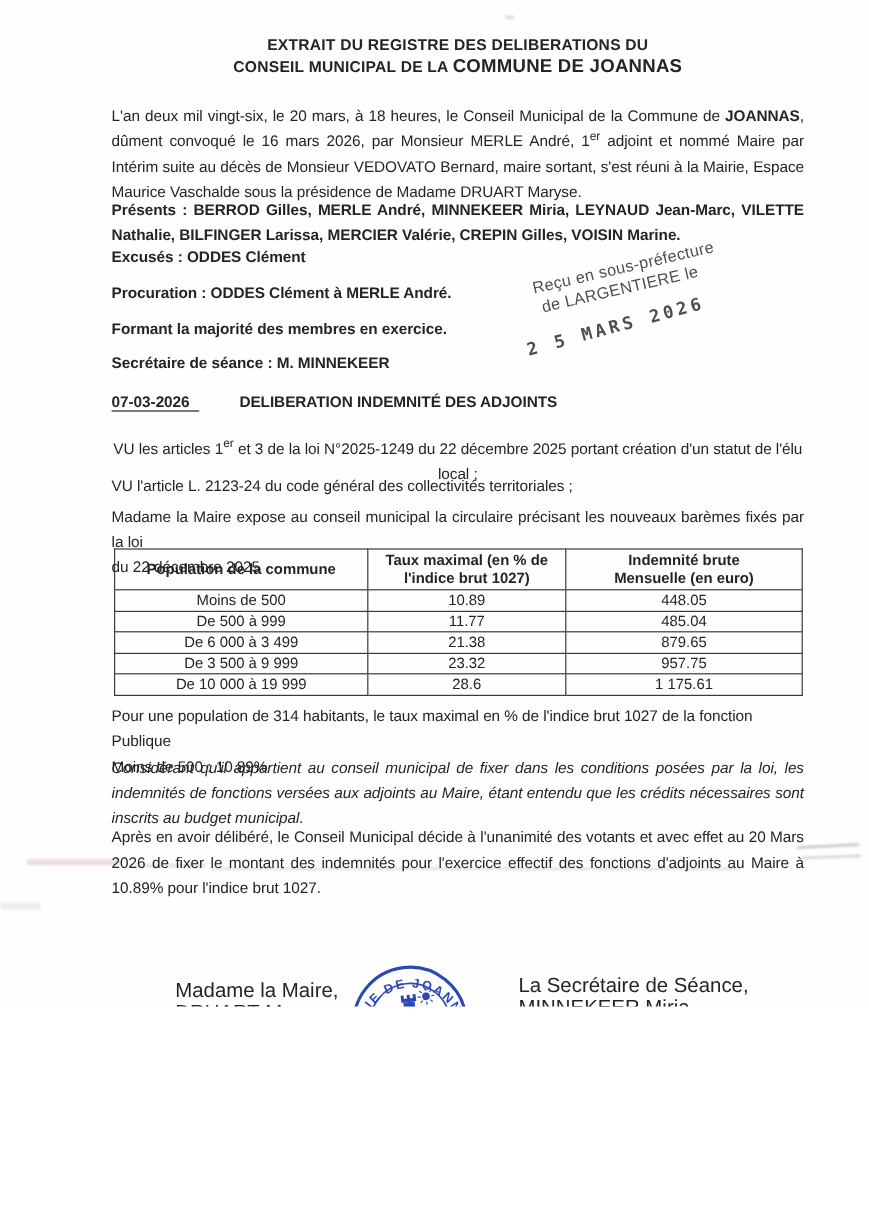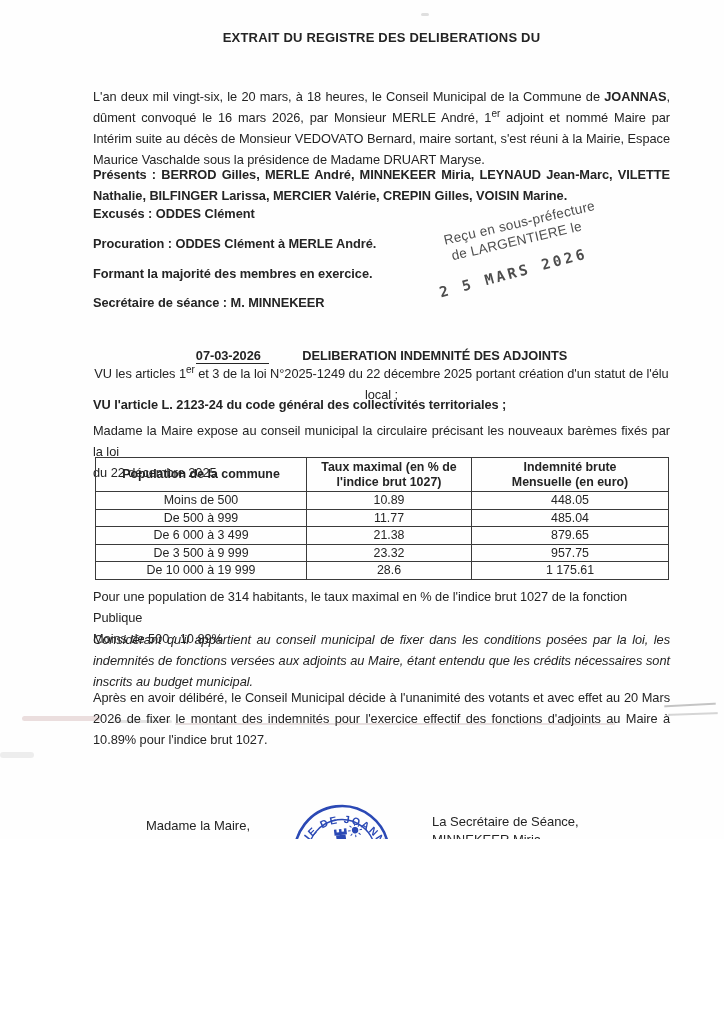--- a/index.html
+++ b/index.html
@@ -17,64 +17,67 @@
   .delib-num{font-weight:bold;border-bottom:1.4px solid #242424;padding-right:8px;}
   .delib-title{font-weight:bold;margin-left:30px;}
   table.bareme{border-collapse:collapse;width:573px;table-layout:fixed;}
   table.bareme th,table.bareme td{border:1.3px solid #3a3a3a;font-size:12.4px;
        text-align:center;padding:1px 3px;line-height:14.5px;}
   table.bareme th{font-weight:bold;padding:2px 3px;}
   .stamp{transform:rotate(-13deg);transform-origin:left top;color:#3a3a3a;opacity:0.9;}
   .stamp .s-line{font-size:13.5px;letter-spacing:0.3px;line-height:17px;white-space:nowrap;}
   .stamp .s-date{font-family:"DejaVu Sans Mono",monospace;font-weight:bold;font-size:14.5px;
        letter-spacing:3px;margin:12px 0 0 -16px;transform:rotate(-2deg);white-space:nowrap;}
-  .sig-label{font-size:13px;line-height:18px;}
+  .sig-label{font-size:17px;line-height:18px;}
   .smudge{position:absolute;border-radius:3px;filter:blur(0.7px);}
   .seal-wrap{transform:rotate(-7deg);}
 </style>
 </head>
 <body>
 
 <div class="page">
 
   <div class="smudge" style="left:421px;top:13px;width:8px;height:3px;background:rgba(0,0,0,0.12);"></div>
   <div class="smudge" style="left:22px;top:716px;width:78px;height:5px;background:rgba(185,140,140,0.28);"></div>
   <div class="smudge" style="left:112px;top:720px;width:60px;height:3px;background:rgba(150,150,150,0.25);"></div>
   <div class="smudge" style="left:0px;top:752px;width:34px;height:6px;background:rgba(160,160,160,0.18);"></div>
   <div class="smudge" style="left:664px;top:704px;width:52px;height:2px;background:rgba(90,90,90,0.35);transform:rotate(-3deg);"></div>
   <div class="smudge" style="left:668px;top:713px;width:50px;height:2px;background:rgba(120,120,120,0.3);transform:rotate(-2deg);"></div>
   <div class="smudge" style="left:175px;top:723px;width:440px;height:2px;background:rgba(150,110,110,0.22);"></div>
 
   <div class="abs title1 center" style="left:93px;top:30px;width:577px;">EXTRAIT DU REGISTRE DES DELIBERATIONS DU</div>
+  <div class="abs title2 center" style="left:93px;top:47px;width:577px;">
+    <span>CONSEIL MUNICIPAL DE LA </span><span class="big">COMMUNE DE JOANNAS</span>
+  </div>
 
   <div class="abs txt just" style="left:93px;top:86px;">
     <span>L'an deux mil vingt-six, le 20 mars, à 18 heures, le Conseil Municipal de la Commune de </span><span class="bold">JOANNAS</span><span>, dûment convoqué le 16 mars 2026, par Monsieur MERLE André, 1</span><sup>er</sup><span> adjoint et nommé Maire par Intérim suite au décès de Monsieur VEDOVATO Bernard, maire sortant, s'est réuni à la Mairie, Espace Maurice Vaschalde sous la présidence de Madame DRUART Maryse.</span>
   </div>
 
   <div class="abs txt bold just" style="left:93px;top:164px;">Présents : BERROD Gilles, MERLE André, MINNEKEER Miria, LEYNAUD Jean-Marc, VILETTE Nathalie, BILFINGER Larissa, MERCIER Valérie, CREPIN Gilles, VOISIN Marine.</div>
   <div class="abs txt bold" style="left:93px;top:203px;">Excusés : ODDES Clément</div>
   <div class="abs txt bold" style="left:93px;top:233px;">Procuration : ODDES Clément à MERLE André.</div>
   <div class="abs txt bold" style="left:93px;top:263px;">Formant la majorité des membres en exercice.</div>
   <div class="abs txt bold" style="left:93px;top:292px;">Secrétaire de séance : M. MINNEKEER</div>
 
   <div class="abs stamp" style="left:442px;top:232px;width:240px;">
     <div class="s-line">Reçu en sous-préfecture</div>
     <div class="s-line" style="margin-left:4px;">de LARGENTIERE le</div>
     <div class="s-date">2 5 MARS 2026</div>
   </div>
 
-  <div class="abs txt" style="left:93px;top:345px;text-align:center;">
+  <div class="abs txt" style="left:93px;top:324px;">
     <span class="delib-num">07-03-2026</span>
     <span class="delib-title">DELIBERATION INDEMNITÉ DES ADJOINTS</span>
   </div>
 
   <div class="abs txt" style="left:93px;top:363px;text-align:center;">
     <span>VU les articles 1</span><sup>er</sup><span> et 3 de la loi N°2025-1249 du 22 décembre 2025 portant création d'un statut de l'élu local ;</span>
   </div>
-  <div class="abs txt" style="left:93px;top:394px;font-weight:bold;">VU l'article L. 2123-24 du code général des collectivités territoriales ;</div>
+  <div class="abs txt" style="left:93px;top:394px;">VU l'article L. 2123-24 du code général des collectivités territoriales ;</div>
 
   <div class="abs txt just" style="left:93px;top:420px;">
     <span>Madame la Maire expose au conseil municipal la circulaire précisant les nouveaux barèmes fixés par la loi</span><br>
     <span>du 22 décembre 2025</span>
   </div>
 
   <table class="bareme abs" style="left:95px;top:457px;">
     <colgroup>
         <col style="width:211px;">
         <col style="width:165px;">

